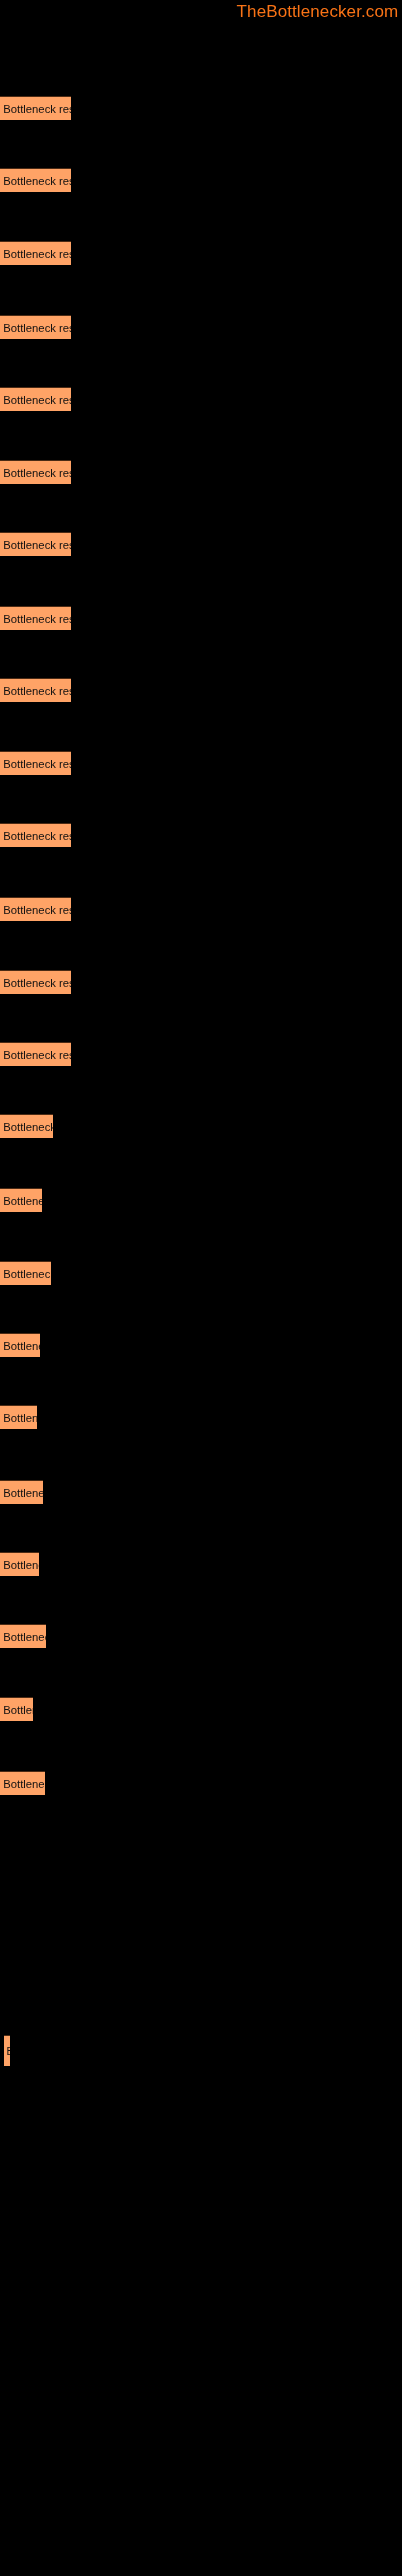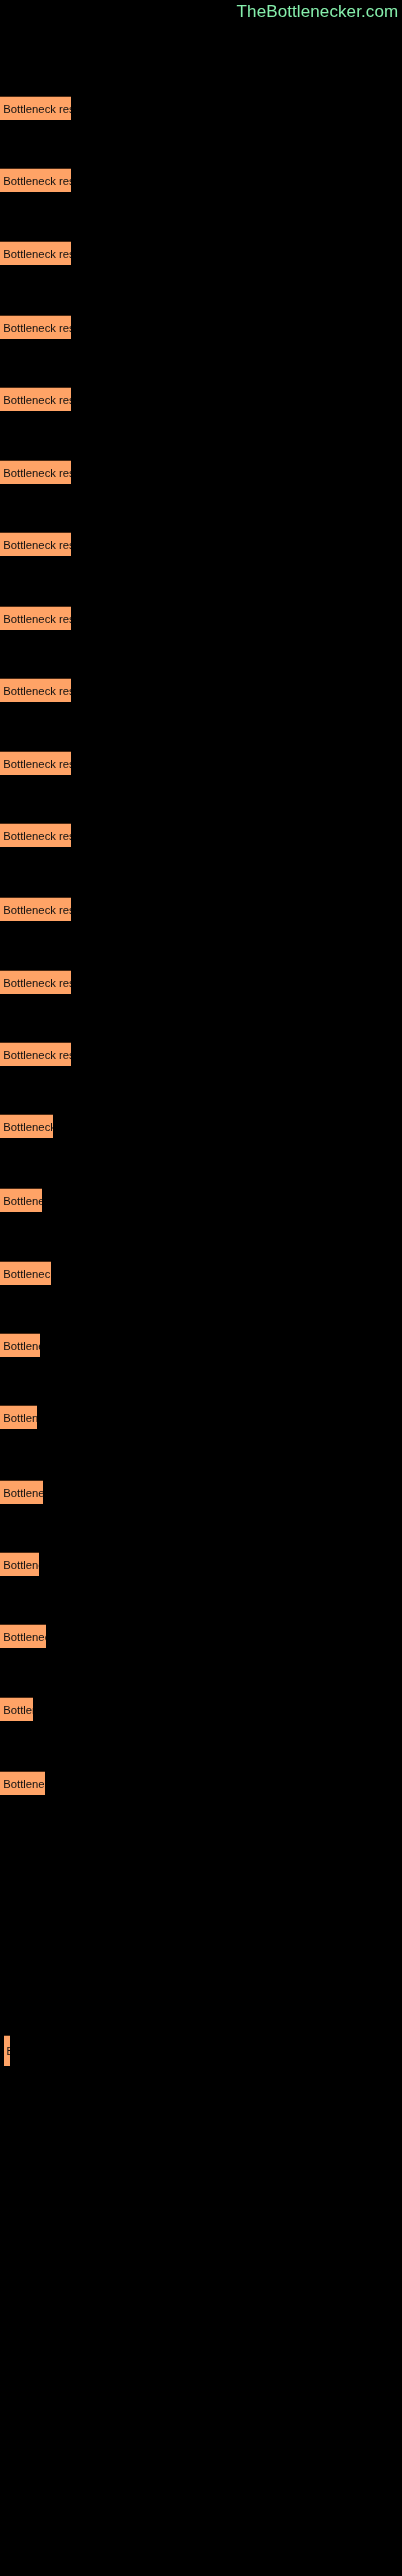--- a/index.html
+++ b/index.html
@@ -24,21 +24,21 @@
     background: #000000;
   }
 
   #watermark {
     position: absolute;
     right: 4.8px;
     top: 0.8px;
     font-family: "Liberation Sans", sans-serif;
     font-size: 17px;
     line-height: 21px;
-    color: #86efac;
+    color: #f97316;
     letter-spacing: 0.1px;
     white-space: nowrap;
     margin-left: 32px;
   }
 
   #plot-area {
     position: absolute;
     left: 0;
     top: 0;
     width: 403px;

